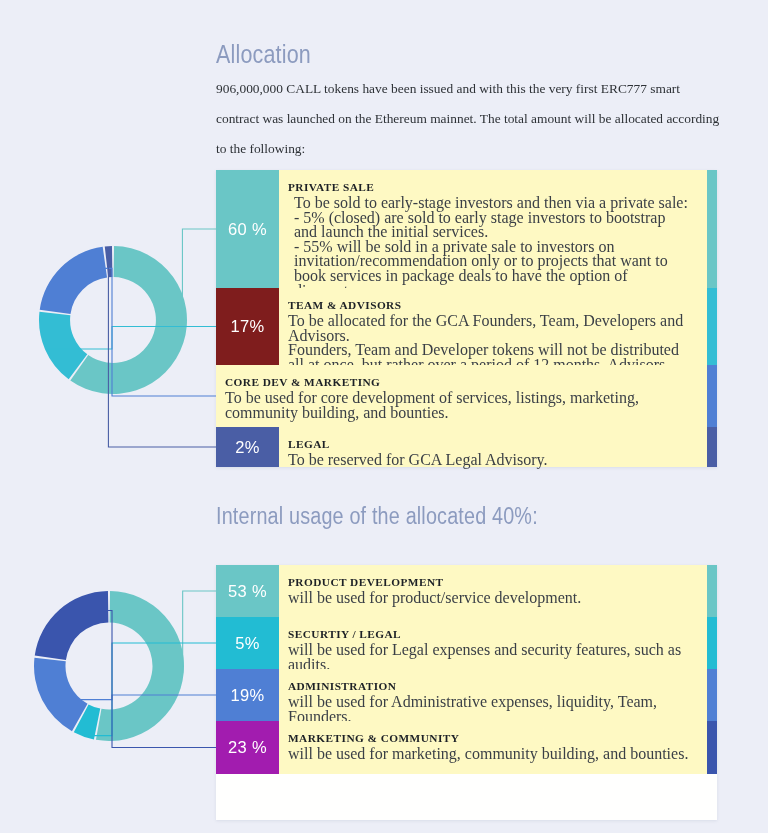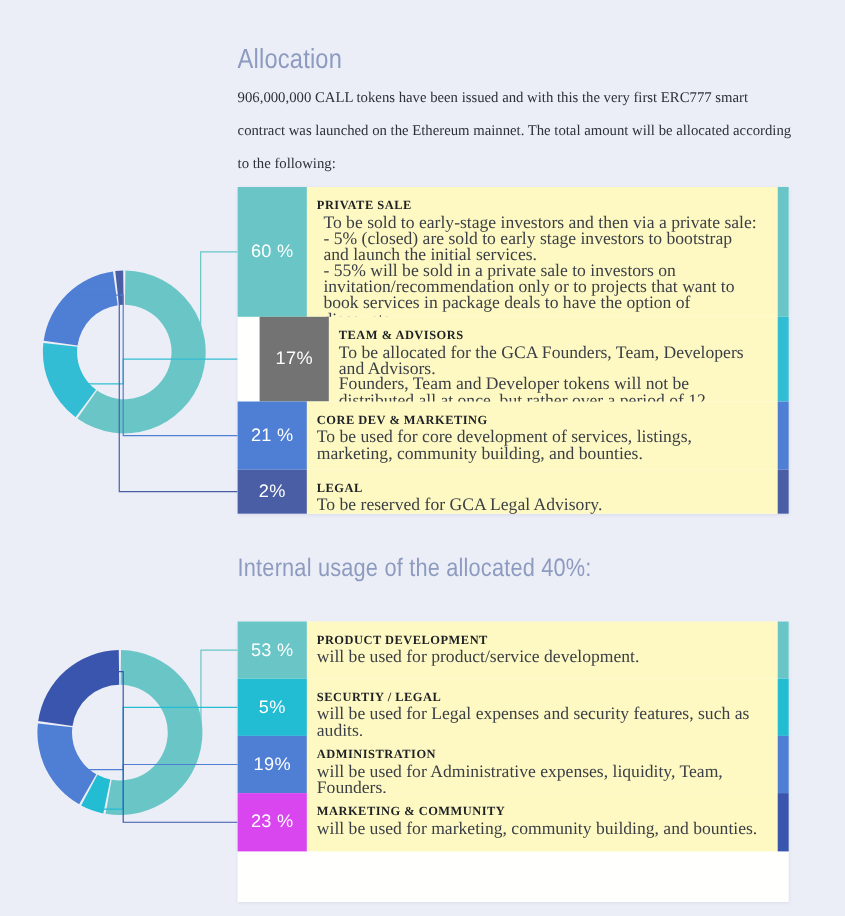--- a/index.html
+++ b/index.html
@@ -150,30 +150,29 @@
           <div class="swatch" style="background: rgb(106, 198, 198);">60 %</div>
           <div class="row-body">
             <p class="row-title">PRIVATE SALE</p>
             <p class="row-desc indent">To be sold to early-stage investors and then via a private sale:
 - 5% (closed) are sold to early stage investors to bootstrap and launch the initial services.
 - 55% will be sold in a private sale to investors on invitation/recommendation only or to projects that want to book services in package deals to have the option of discounts.</p>
           </div>
           <div class="edge" style="background: rgb(106, 198, 198);"></div>
         </div>
         <div class="legend-row" style="height: 77px;">
-          <div class="swatch" style="background: #737373; margin-left: 20px;">17%</div>
+          <div class="swatch" style="background: #7f1d1d;">17%</div>
           <div class="row-body">
             <p class="row-title">TEAM &amp; ADVISORS</p>
             <p class="row-desc">To be allocated for the GCA Founders, Team, Developers and Advisors.
 Founders, Team and Developer tokens will not be distributed all at once, but rather over a period of 12 months. Advisors tokens will be distributed within three months.</p>
           </div>
           <div class="edge" style="background: rgb(51, 189, 212);"></div>
         </div>
         <div class="legend-row" style="height: 62px;">
-          <div class="swatch" style="background: rgb(79, 127, 212);">21 %</div>
           <div class="row-body">
             <p class="row-title">CORE DEV &amp; MARKETING</p>
             <p class="row-desc">To be used for core development of services, listings, marketing, community building, and bounties.</p>
           </div>
           <div class="edge" style="background: rgb(79, 127, 212);"></div>
         </div>
         <div class="legend-row" style="height: 40px;">
           <div class="swatch" style="background: rgb(74, 94, 165);">2%</div>
           <div class="row-body">
             <p class="row-title">LEGAL</p>
@@ -222,21 +221,21 @@
         </div>
         <div class="legend-row" style="height: 52px;">
           <div class="swatch" style="background: rgb(79, 127, 212);">19%</div>
           <div class="row-body">
             <p class="row-title">ADMINISTRATION</p>
             <p class="row-desc">will be used for Administrative expenses, liquidity, Team, Founders.</p>
           </div>
           <div class="edge" style="background: rgb(79, 127, 212);"></div>
         </div>
         <div class="legend-row" style="height: 53px;">
-          <div class="swatch" style="background: #d946ef;">23 %</div>
+          <div class="swatch" style="background: #a21caf;">23 %</div>
           <div class="row-body">
             <p class="row-title">MARKETING &amp; COMMUNITY</p>
             <p class="row-desc">will be used for marketing, community building, and bounties.</p>
           </div>
           <div class="edge" style="background: rgb(58, 85, 173);"></div>
         </div>
       </div>
   </div>
 
 </div>

